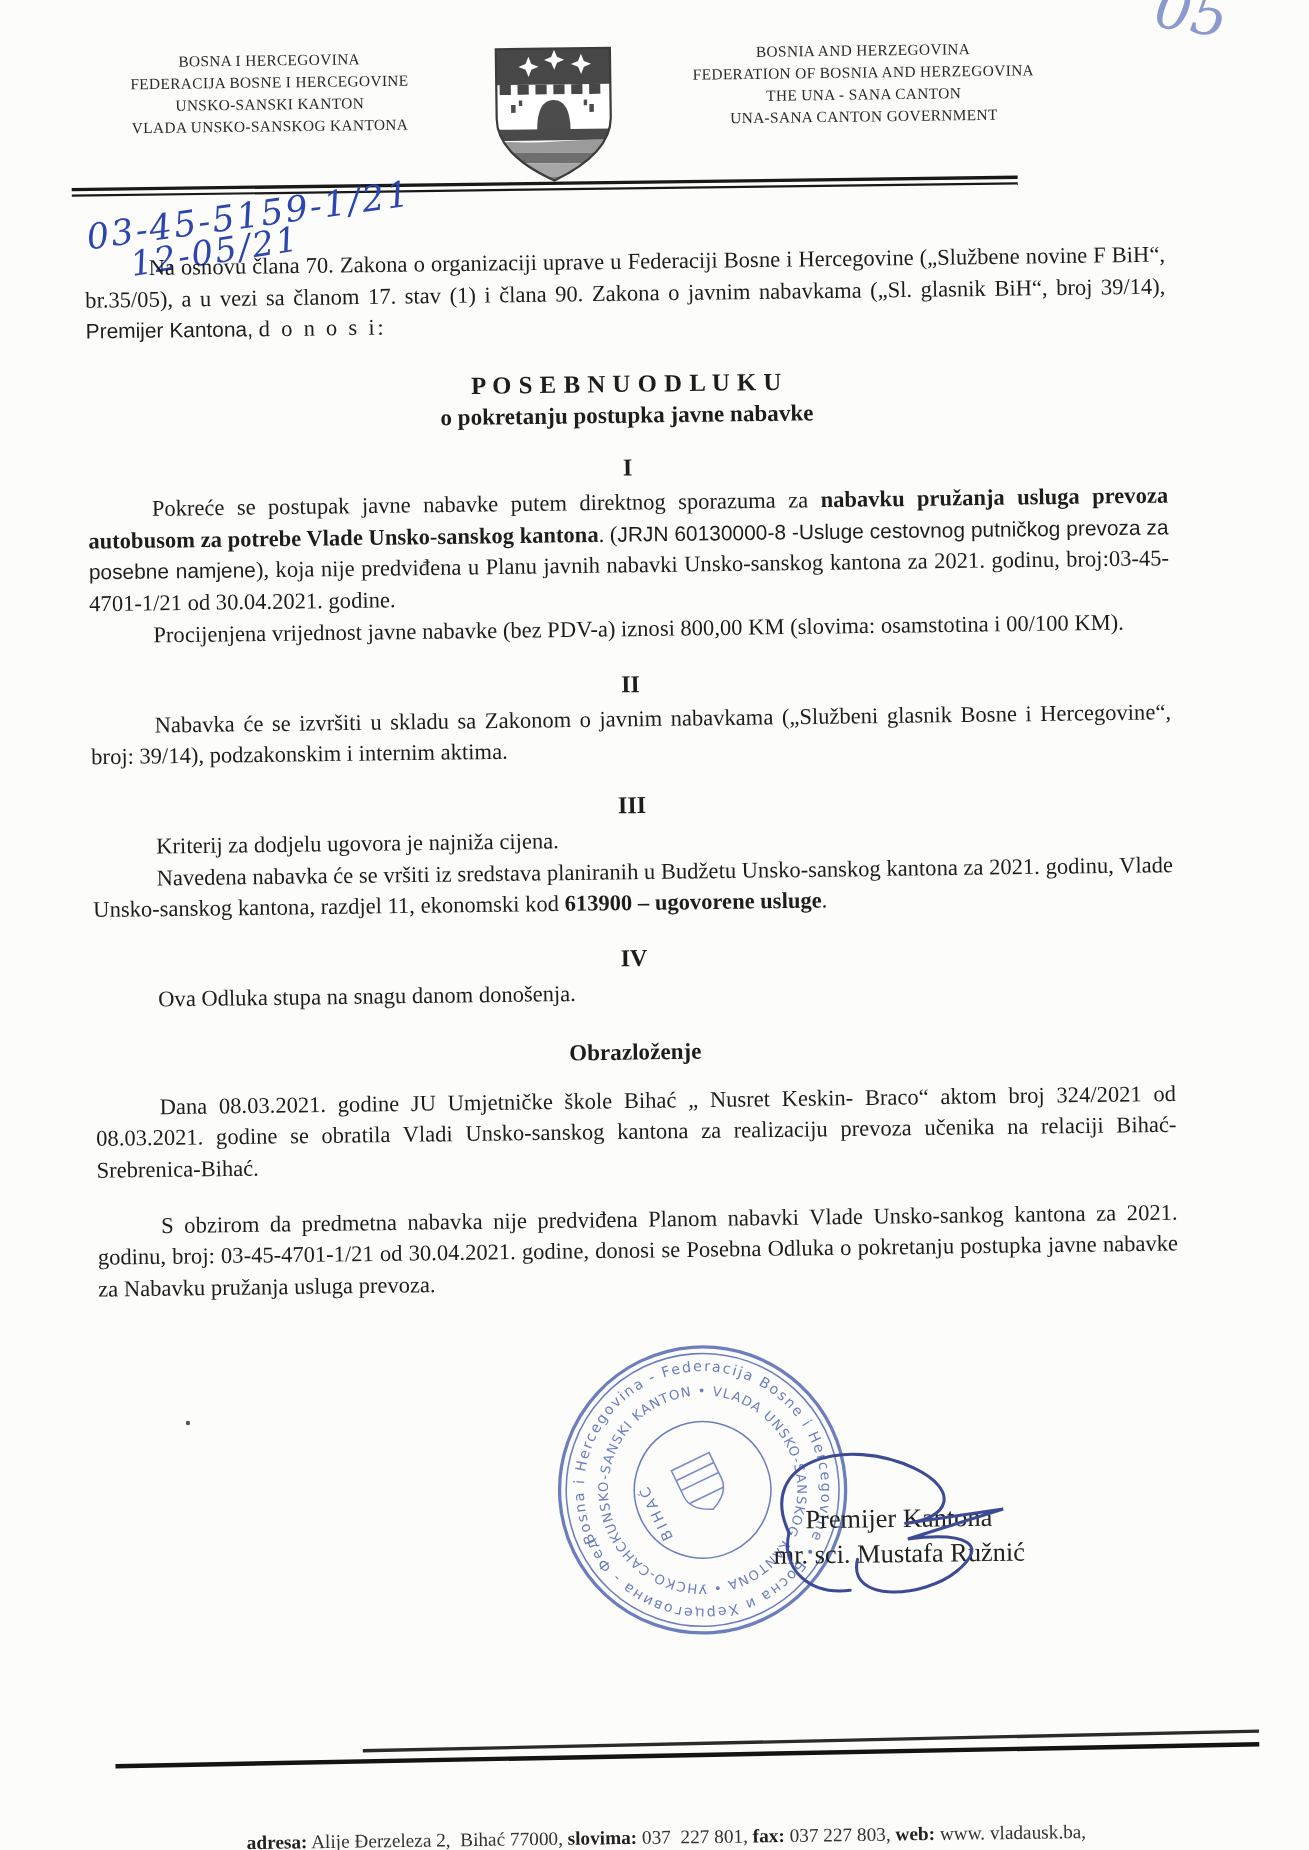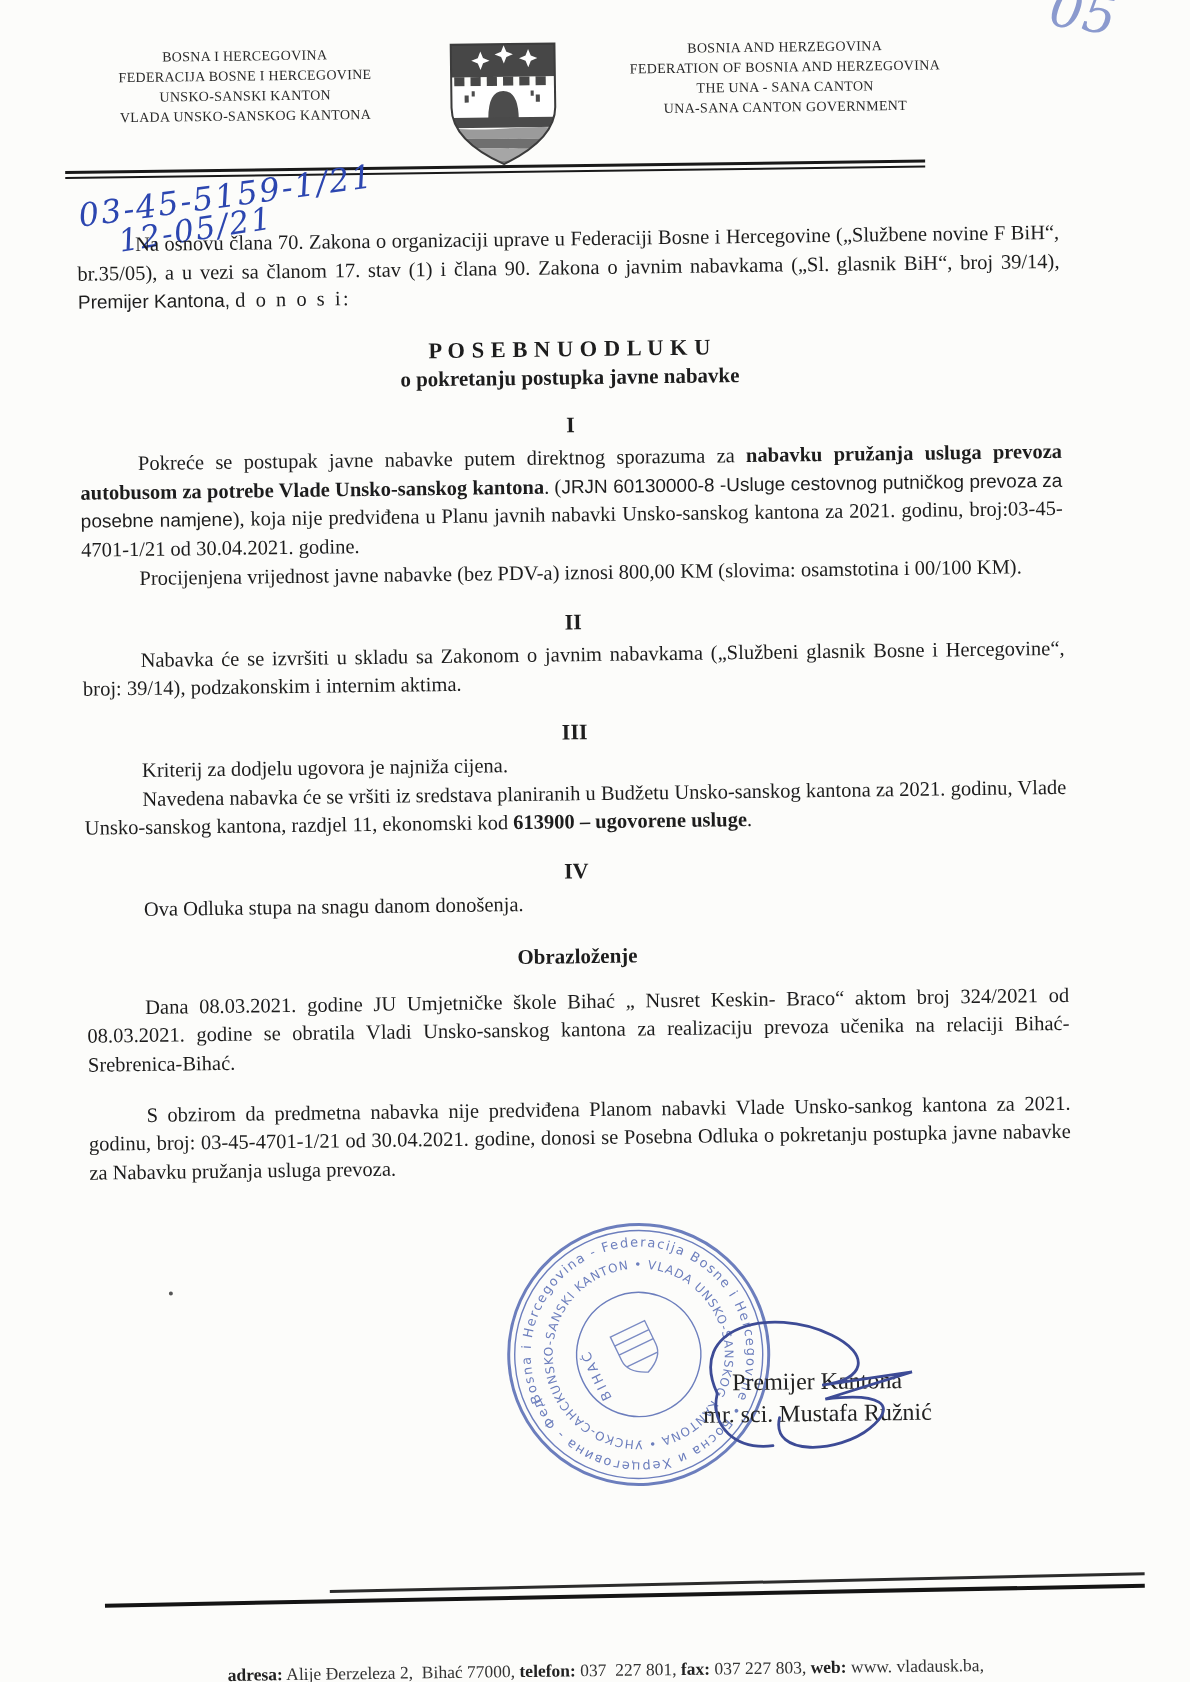--- a/index.html
+++ b/index.html
@@ -176,18 +176,18 @@
     <svg class="sig-strokes" viewBox="0 0 480 200">
       <g stroke="#3d4b96" stroke-width="2.8" fill="none" stroke-linecap="round">
         <path d="M150,95 C120,28 205,8 265,38 C305,58 298,84 255,88 L345,76 L258,102 C312,96 332,108 302,132 C272,156 202,160 212,120"></path>
         <path d="M150,95 C142,128 168,152 205,148"></path>
       </g>
     </svg>
 
     <div class="ft-ruleB"></div>
     <div class="ft-ruleA"></div>
     <div class="ft-text">
-      <div><b>adresa:</b><span> Alije Đerzeleza 2,  Bihać 77000, </span><b>telefon:</b><span> 037  227 801, </span><b>fax:</b><span> 037 227 803, </span><b>web:</b><span> www. vladausk.ba,</span></div>
+      <div><b>adresa:</b><span> Alije Đerzeleza 2,  Bihać 77000, </span><b>slovima:</b><span> 037  227 801, </span><b>fax:</b><span> 037 227 803, </span><b>web:</b><span> www. vladausk.ba,</span></div>
       
     </div>
 
   </div>
 </div>
 
 </body></html>

